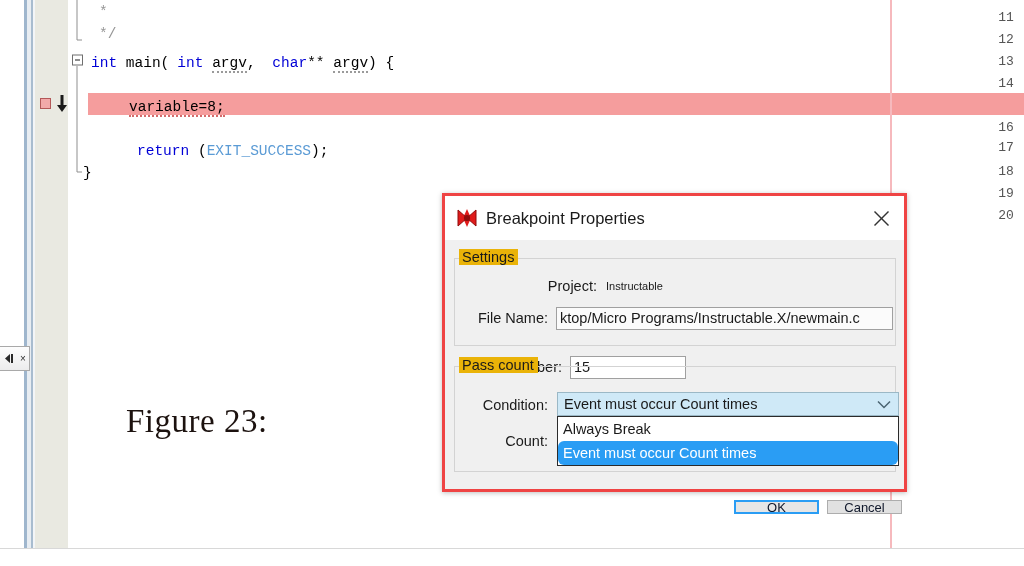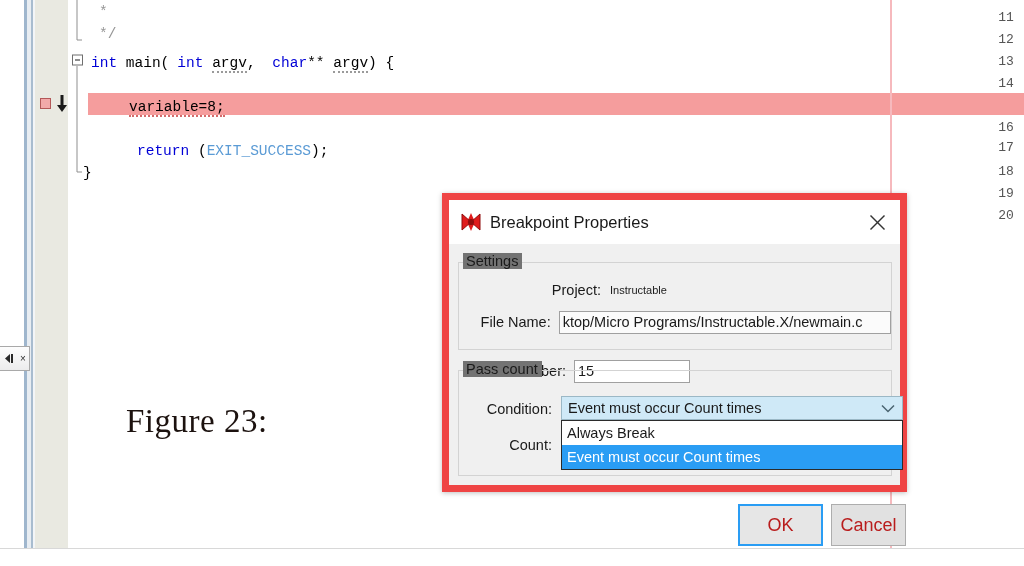--- a/index.html
+++ b/index.html
@@ -163,21 +163,21 @@
     color: #1c120f;
     letter-spacing: 0.5px;
   }
 
   
   #dialog {
     position: absolute;
     left: 442px; top: 193px;
     width: 465px; height: 299px;
     background: #f0f0f0;
-    border: 7px solid #ef4444;
+    border: 3px solid #ef4444;
     box-sizing: border-box;
     box-shadow: 0 1px 5px rgba(0,0,0,0.25);
     font-size: 14.5px;
     color: #1a1a1a;
   }
   #dlg-titlebar {
     position: absolute;
     left: 0; top: 0;
     width: 100%; height: 44px;
     background: #ffffff;
@@ -219,21 +219,21 @@
     position: absolute;
     left: 9px;
     right: 8px;
     border: 1px solid #d3d3d3;
     border-radius: 0;
     box-sizing: border-box;
   }
   .group-label {
     position: absolute;
     top: -10px; left: 4px;
-    background: #737373;
+    background: #eab308;
     padding: 0 4px 0 3px;
     font-size: 14.5px;
     color: #1a1a1a;
     white-space: nowrap;
   }
   #group-settings { top: 18px; height: 88px; }
   #group-passcount { top: 126px; height: 106px; }
 
   .field-row {
     position: absolute;
@@ -309,36 +309,37 @@
     z-index: 20;
   }
   .dd-option {
     height: 24px;
     line-height: 24px;
     padding-left: 5px;
     font-size: 14.5px;
     color: #1a1a1a;
     white-space: nowrap;
     cursor: default;
+    border-radius: 6px;
   }
   .dd-option.selected {
     background: #2a9df4;
     color: #ffffff;
   }
 
   
   .dlg-button {
     position: absolute;
-    height: 42px;
+    height: 14px;
     box-sizing: border-box;
     background: #e1e1e1;
     border: 1px solid #adadad;
     font-family: "Liberation Sans", sans-serif;
-    font-size: 18px;
-    color: #b91c1c;
+    font-size: 13px;
+    color: #0f172a;
     display: flex;
     align-items: center;
     justify-content: center;
     cursor: default;
   }
   #ok-button {
     left: 289px; top: 260px; width: 85px;
     border: 2px solid #2a9df4;
     background: #e6e6e6;
   }

